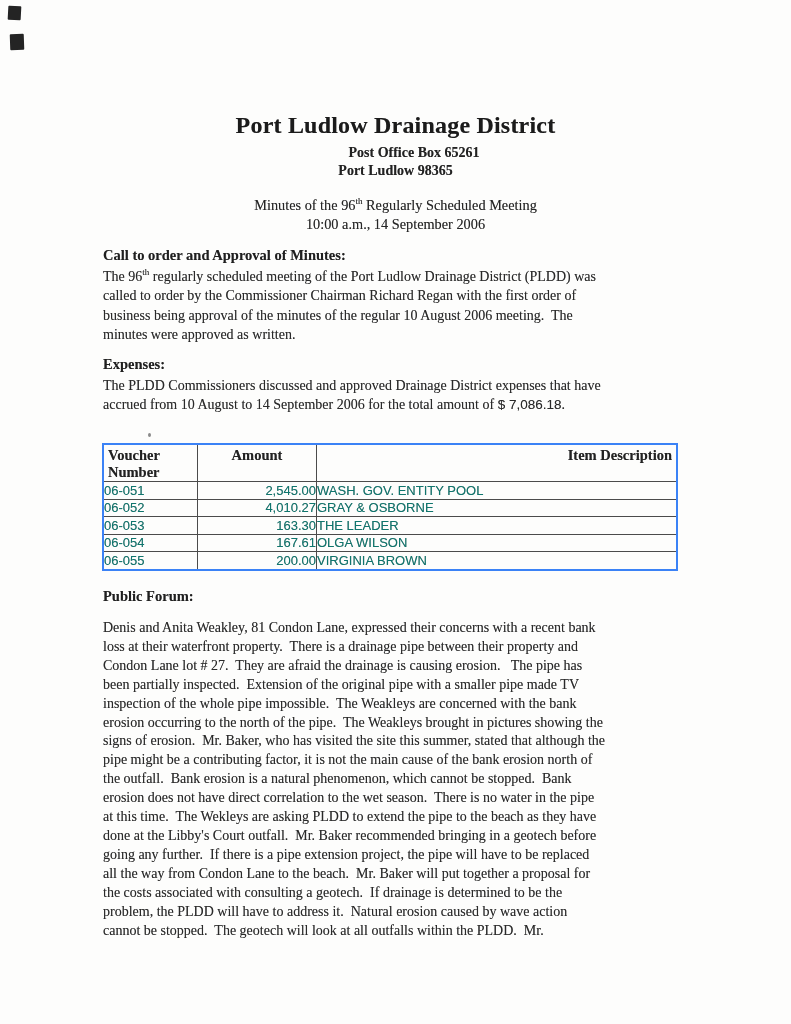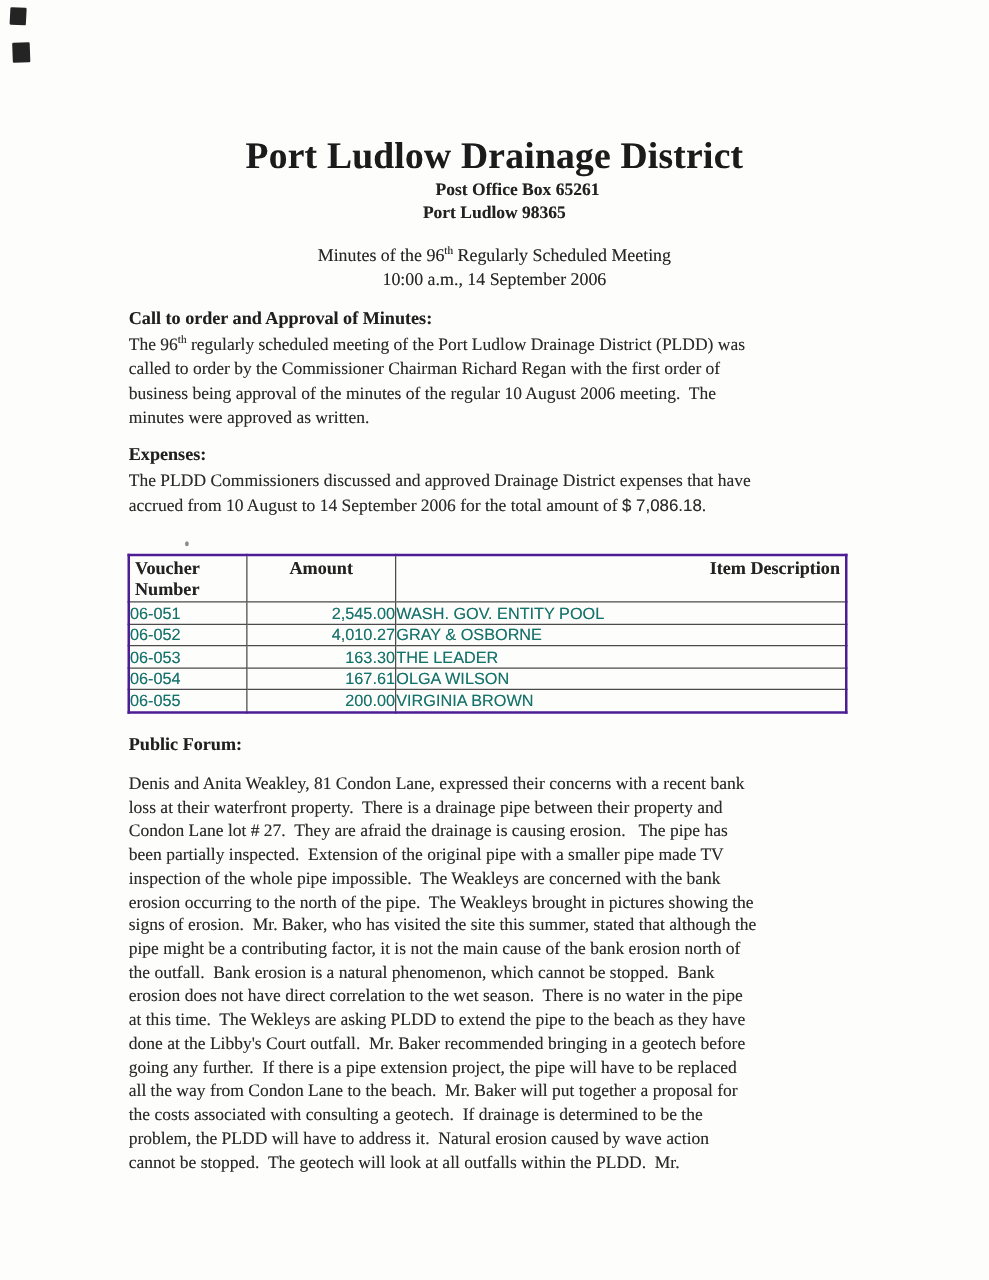--- a/index.html
+++ b/index.html
@@ -11,42 +11,42 @@
     position:relative;
     overflow:hidden;
     text-shadow:0 0 .4px rgba(50,50,50,.45);
   }
   .artifact{position:absolute;background:#242424;border-radius:1px;}
   #artifact1{left:8px;top:6px;width:13px;height:14px;transform:rotate(3deg);}
   #artifact2{left:10px;top:34px;width:14px;height:16px;transform:rotate(-2deg);}
   #speck{position:absolute;left:148px;top:433px;width:3px;height:4px;background:#8a8a8a;border-radius:50%;}
 
   .doc-header{position:absolute;top:111px;left:0;width:791px;text-align:center;}
-  .doc-title{font-size:30px;font-weight:bold;color:#1b1b1b;line-height:28px;letter-spacing:.2px;}
+  .doc-title{font-size:24px;font-weight:bold;color:#1b1b1b;line-height:28px;letter-spacing:.2px;}
   .addr{font-size:14px;font-weight:bold;line-height:17.5px;color:#222;}
   .addr-first{margin-top:5px;margin-left:37px;}
   .meeting-line{margin-top:17px;font-size:14.3px;line-height:18.5px;color:#262626;}
   .meeting-time{font-size:14.3px;line-height:18.5px;color:#262626;}
 
   sup{font-size:9px;line-height:0;}
 
   .section{position:absolute;left:103px;width:640px;}
   .sec-heading{font-size:14.5px;font-weight:bold;color:#1f1f1f;line-height:16px;margin:0;}
   .para{font-size:14px;line-height:19.4px;white-space:pre-wrap;margin:4px 0 0 0;}
   .blk{display:block;}
   #sec-call{top:247px;}
   #sec-expenses{top:356px;}
   #sec-forum{top:588px;}
   #sec-forum .para{margin-top:15px;line-height:18.9px;}
 
   .amount-inline{font-family:"Liberation Sans",sans-serif;font-size:13.5px;}
 
   table.expense{
     position:absolute;left:102px;top:443px;width:576px;
-    border-collapse:collapse;border:2px solid #4c1d95;
+    border-collapse:collapse;border:2px solid #3b82f6;
     table-layout:fixed;
   }
   table.expense th,table.expense td{border:1px solid #4b4b4b;overflow:hidden;}
   table.expense th{
     font-family:"Liberation Serif",serif;font-size:14.5px;font-weight:bold;color:#222;
     vertical-align:top;padding:2px 4px 1px;height:33px;line-height:16.5px;
   }
   th.col-voucher{width:85px;text-align:left;padding-left:11px;}
   th.col-amount{width:110px;text-align:center;}
   th.col-desc{text-align:right;}

